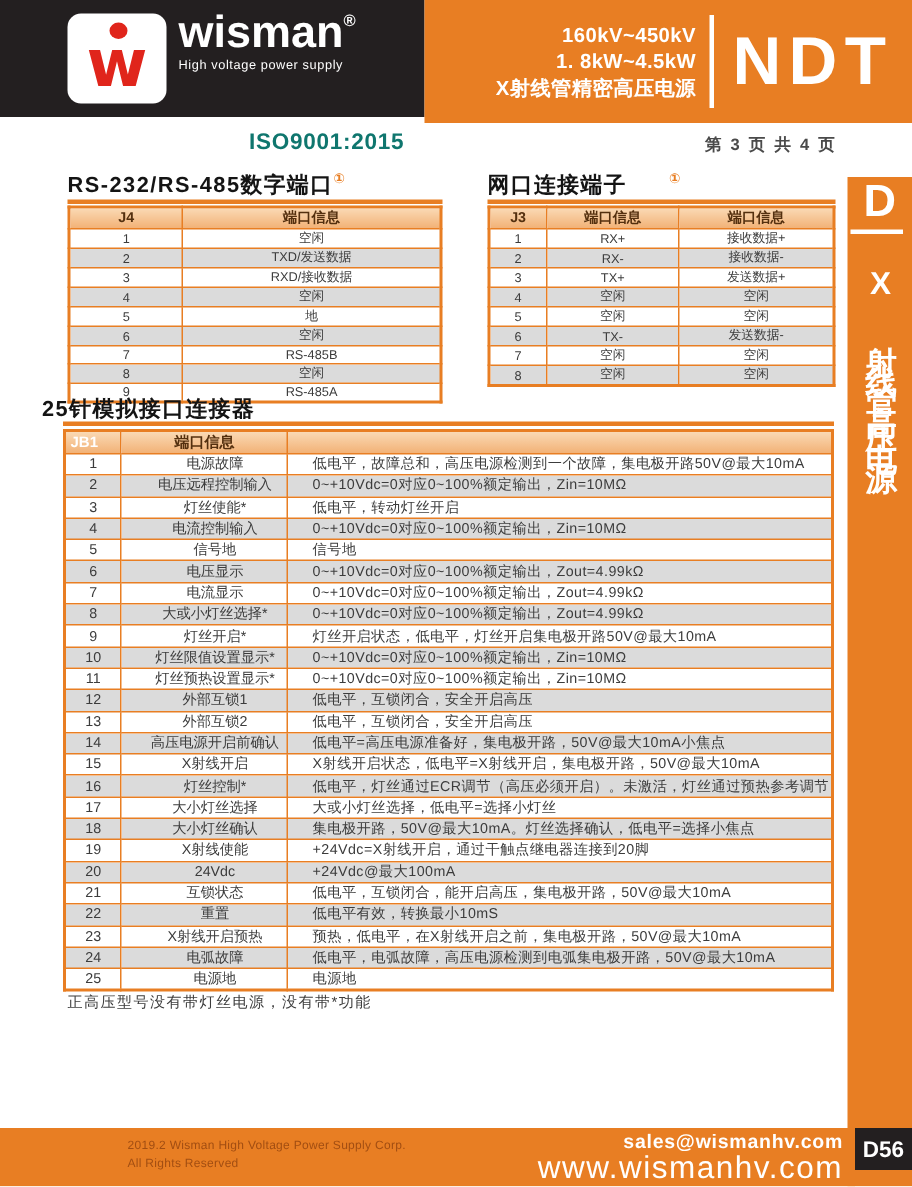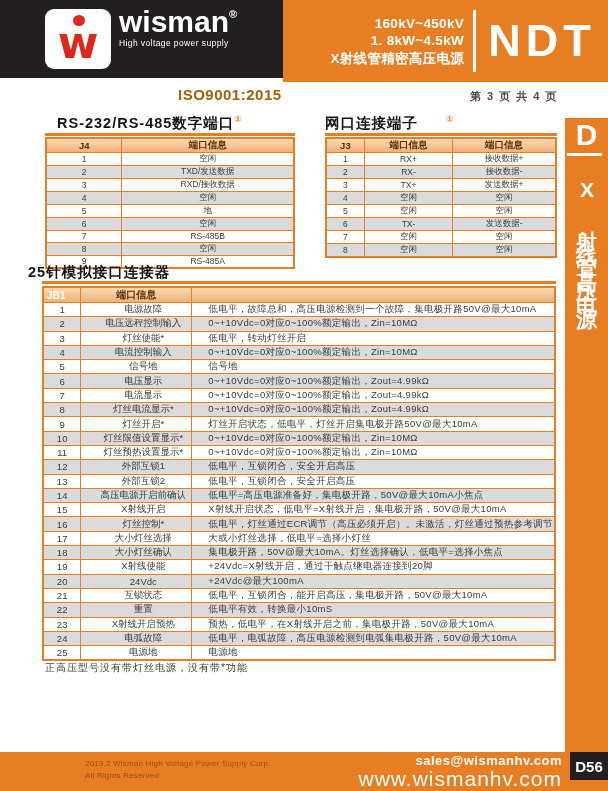--- a/index.html
+++ b/index.html
@@ -18,21 +18,21 @@
   .logo-brand{font-size:30px;font-weight:bold;line-height:1.0;letter-spacing:0px;}
   .logo-reg{font-size:11px;vertical-align:14px;font-weight:bold;}
   .logo-tagline{font-size:8.5px;letter-spacing:0.4px;margin-top:1px;}
   .logo-cn{font-size:20px;font-weight:bold;letter-spacing:1.5px;margin-top:3px;}
   .hdr-specs{flex:1;text-align:right;color:#fff;font-weight:bold;font-size:13.5px;line-height:1.3;
              padding-right:9px;letter-spacing:0.3px;}
   .hdr-divider{width:3px;height:62px;background:#fff;}
   .hdr-ndt{width:132px;text-align:center;color:#fff;font-size:45px;font-weight:bold;letter-spacing:5px;}
 
   
-  .iso{position:absolute;left:178px;top:86px;color:#a16207;font-weight:bold;font-size:15px;letter-spacing:0.5px;}
+  .iso{position:absolute;left:166px;top:86px;color:#0f766e;font-weight:bold;font-size:15px;letter-spacing:0.5px;}
   .page-ind{position:absolute;left:470px;top:89px;font-size:11px;color:#4a4a4a;letter-spacing:1.5px;font-weight:bold;}
 
   
   .sidebar{position:absolute;left:565px;top:118px;width:43px;height:673px;background:#E87E23;}
   .sidebar-letter{color:#fff;font-size:30px;font-weight:bold;text-align:center;padding-top:1px;line-height:1.05;}
   .letter-underline{height:3px;background:#fff;width:35px;margin:2px 0 0 2px;}
   .sidebar-vert{position:absolute;left:50%;transform:translateX(-50%);top:60px;
                 writing-mode:vertical-rl;text-orientation:upright;color:#fff;font-weight:bold;
                 font-size:21px;letter-spacing:13px;white-space:nowrap;}
 
@@ -109,21 +109,21 @@
 
   <div class="iso">ISO9001:2015</div>
   <div class="page-ind">第 3 页 共 4 页</div>
 
   <div class="sidebar">
     <div class="sidebar-letter">D</div>
     <div class="letter-underline"></div>
     <div class="sidebar-vert">X射线管高压电源</div>
   </div>
 
-  <div class="sec-title" style="left:57px;top:114px;"><span>RS-232/RS-485数字端口</span><span class="sup">①</span></div>
+  <div class="sec-title" style="left:45px;top:114px;"><span>RS-232/RS-485数字端口</span><span class="sup">①</span></div>
   <div class="rule" style="left:45px;top:133px;width:250px;"></div>
   <table class="tbl" id="tbl-j4">
       <thead>
         <tr>
           <th>J4</th>
           <th>端口信息</th>
         </tr>
       </thead>
       <tbody>
         <tr>
@@ -260,21 +260,21 @@
           <td>电压显示</td>
           <td>0~+10Vdc=0对应0~100%额定输出，Zout=4.99kΩ</td>
         </tr>
         <tr>
           <td>7</td>
           <td>电流显示</td>
           <td>0~+10Vdc=0对应0~100%额定输出，Zout=4.99kΩ</td>
         </tr>
         <tr>
           <td>8</td>
-          <td>灯丝电流显示*</td>
+          <td>大或小灯丝选择*</td>
           <td>0~+10Vdc=0对应0~100%额定输出，Zout=4.99kΩ</td>
         </tr>
         <tr>
           <td>9</td>
           <td>灯丝开启*</td>
           <td>灯丝开启状态，低电平，灯丝开启集电极开路50V@最大10mA</td>
         </tr>
         <tr>
           <td>10</td>
           <td>灯丝限值设置显示*</td>

